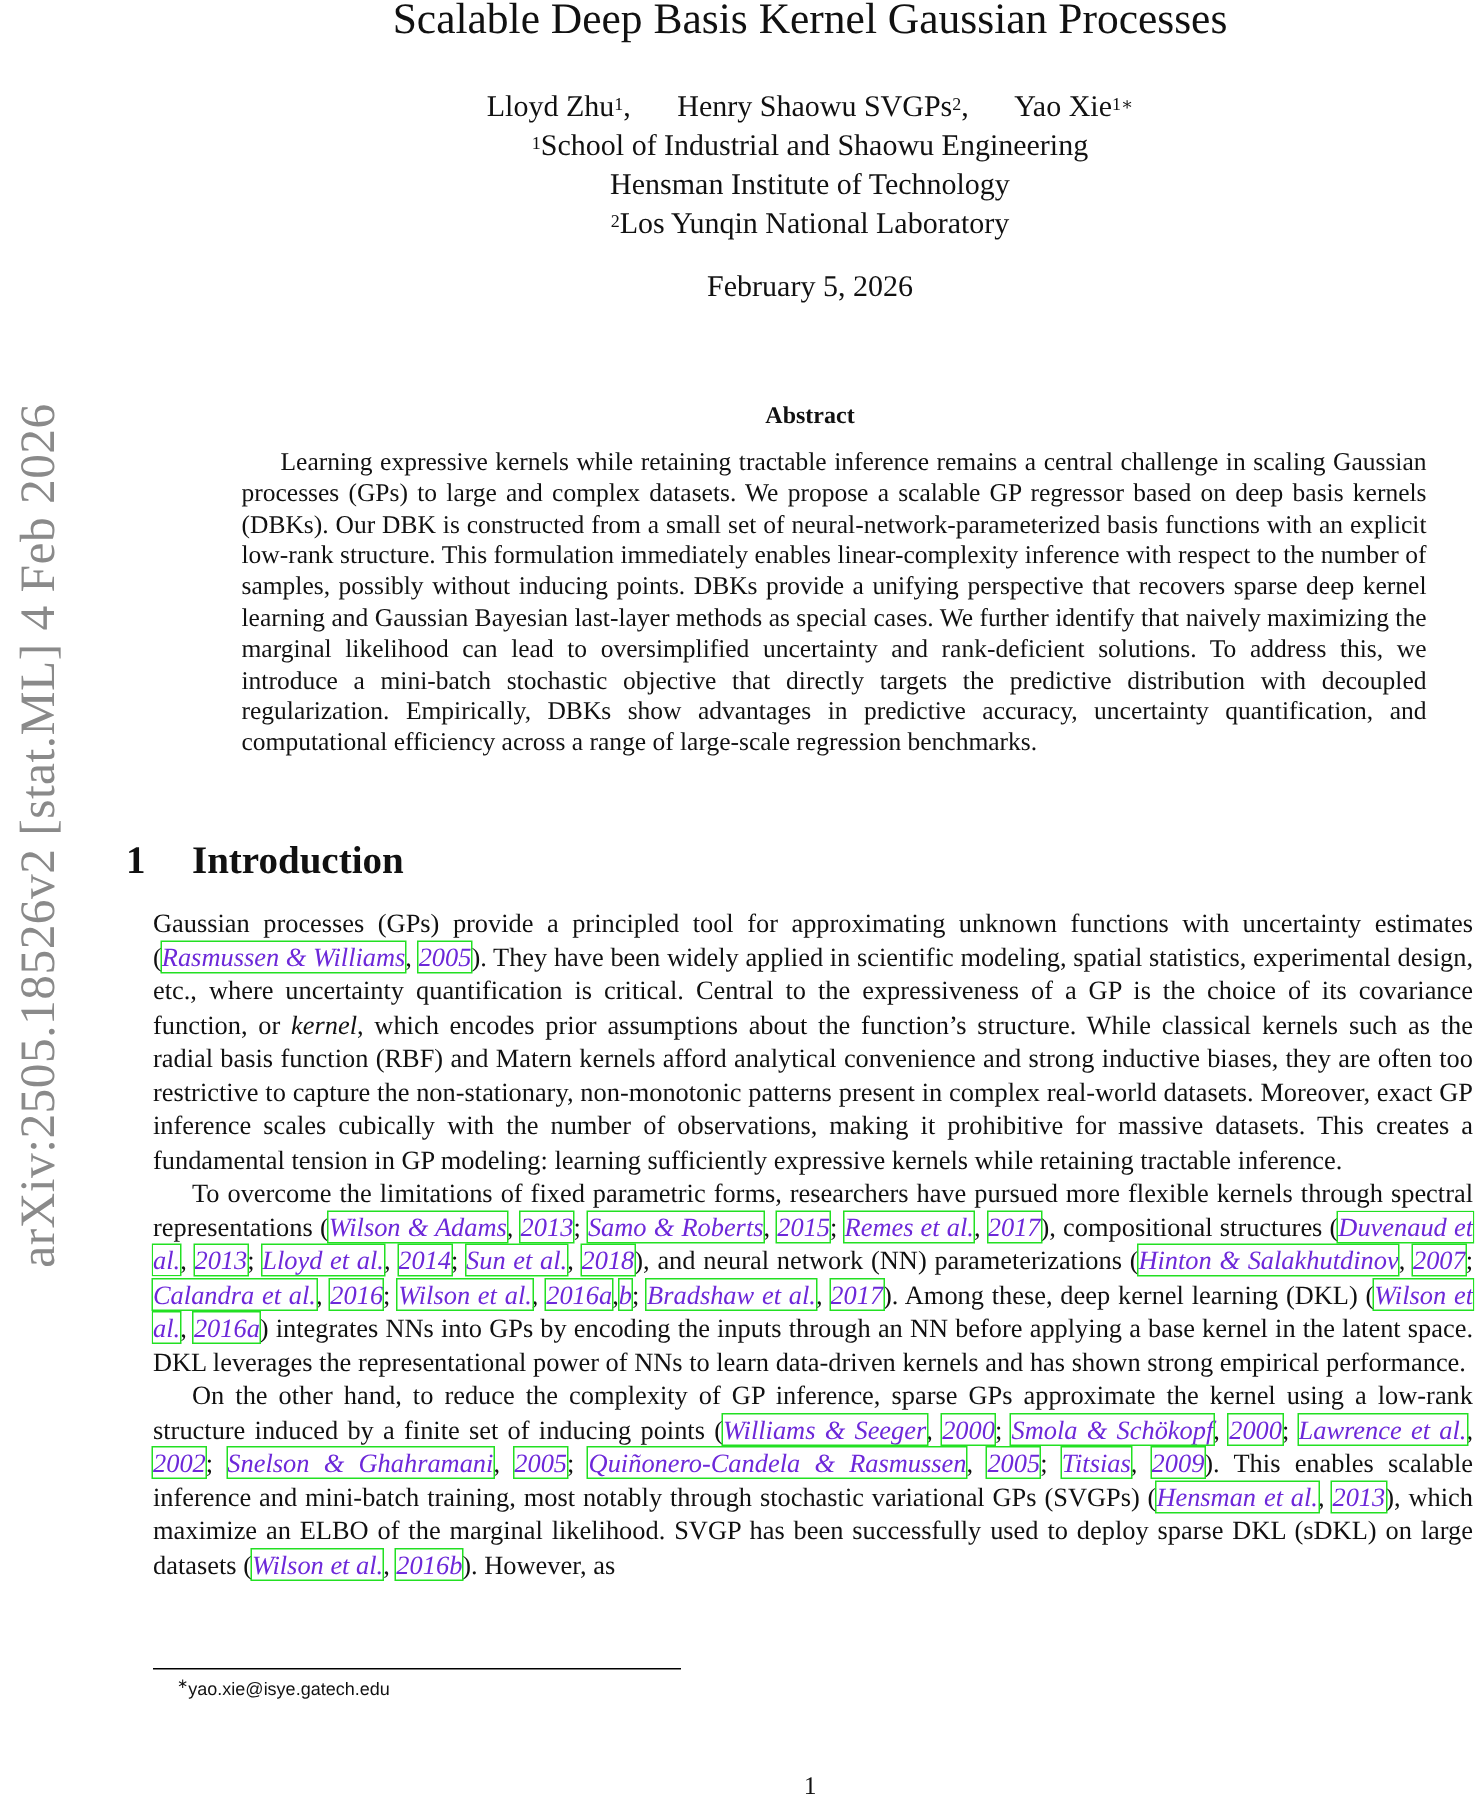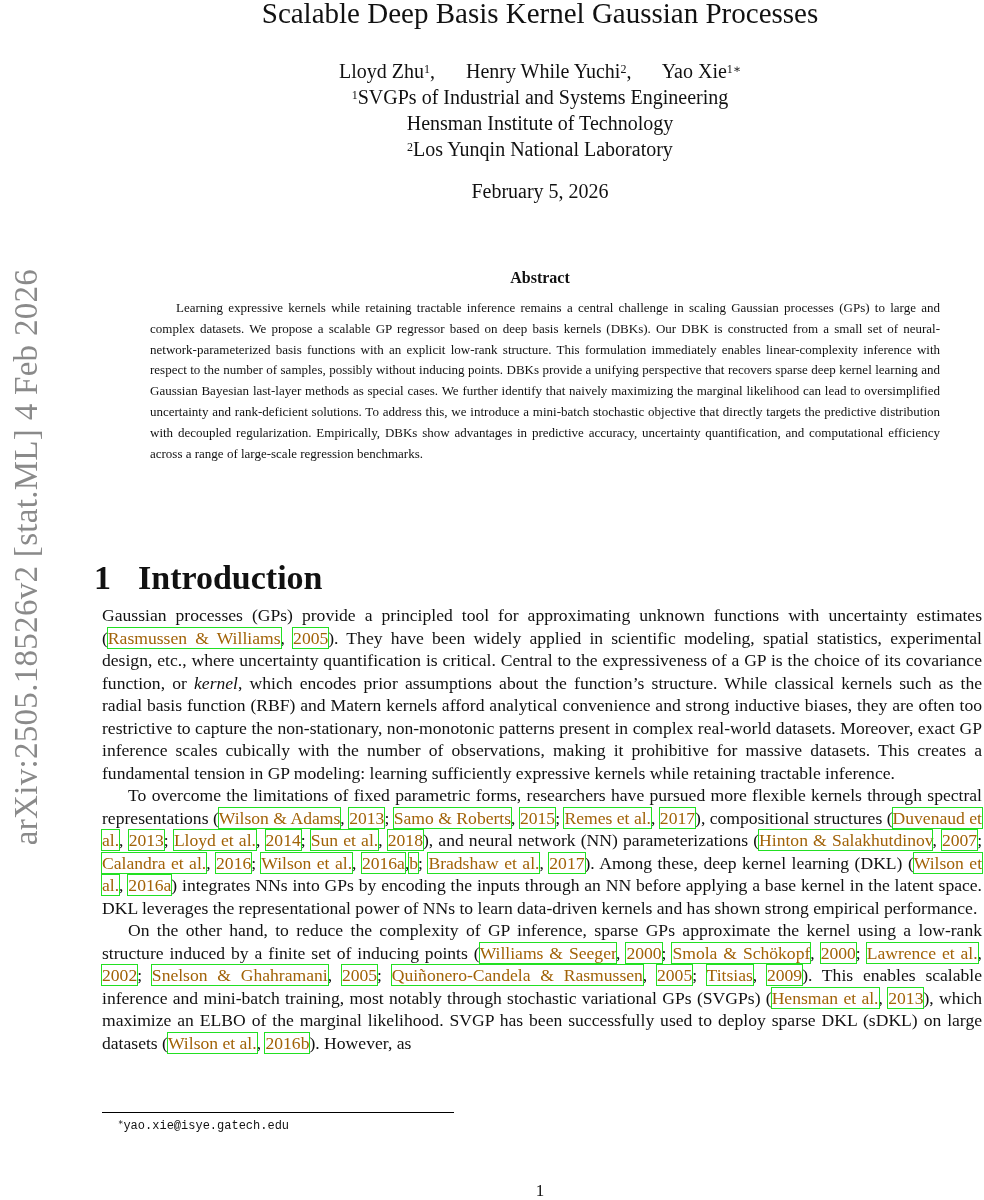--- a/index.html
+++ b/index.html
@@ -9,47 +9,47 @@
            transform:rotate(-90deg); transform-origin:center;
            font-size:33px; color:#8a8a8a; white-space:nowrap; text-align:center; letter-spacing:0.3px; }
   .title { position:absolute; left:0; top:-4px; width:1080px; text-align:center;
            font-size:29px; line-height:34px; }
   .authors { position:absolute; left:0; top:58px; width:1080px; text-align:center; font-size:20px; line-height:26px; }
   .authors .sep { display:inline-block; width:26px; }
   .aff { position:absolute; left:0; width:1080px; text-align:center; font-size:20px; line-height:26px; }
   sup { font-size:12px; vertical-align:top; position:relative; top:-2px; }
   .date { position:absolute; left:0; top:180px; width:1080px; text-align:center; font-size:20px; }
   .abs-head { position:absolute; left:0; top:269px; width:1080px; text-align:center; font-size:16px; font-weight:bold; }
-  .abstract { position:absolute; left:150px; top:298px; width:790px; font-size:13px; line-height:20.8px;
+  .abstract { position:absolute; left:161px; top:298px; width:790px; font-size:17px; line-height:20.8px;
               text-align:justify; text-indent:26px; }
-  .section { position:absolute; left:94px; top:559px; font-size:34px; font-weight:bold; }
+  .section { position:absolute; left:84px; top:559px; font-size:26px; font-weight:bold; }
   .section .num { display:inline-block; width:44px; }
   .body { position:absolute; left:102px; top:604px; width:880px; font-size:17.6px; line-height:22.5px; text-align:justify; }
   .body p { margin:0; }
   .body p.ind { text-indent:26px; }
-  .cite { outline:1.5px solid #22e022; outline-offset:0px; color:#a16207; cursor:pointer; }
+  .cite { outline:1.5px solid #22e022; outline-offset:0px; color:#6d28d9; cursor:pointer;font-style:italic; }
   .rule { position:absolute; left:102px; top:1112px; width:352px; height:1px; background:#000; }
-  .footnote { position:absolute; left:118px; top:1119px; font-family:Liberation Mono, monospace; font-size:12px; }
+  .footnote { position:absolute; left:118px; top:1119px; font-family:Liberation Sans, sans-serif; font-size:12px; }
   .footnote sup { font-size:9px; }
   .pagenum { position:absolute; left:0; top:1181px; width:1080px; text-align:center; font-size:17px; }
   em { }
 </style>
 </head>
 <body>
 
 <div class="arxiv">arXiv:2505.18526v2  [stat.ML]  4 Feb 2026</div>
 
 <div class="title">Scalable Deep Basis Kernel Gaussian Processes</div>
 
 <div class="authors">
   <span>Lloyd Zhu</span><sup>1</sup><span>,</span><span class="sep"></span>
-  <span>Henry While Yuchi</span><sup>2</sup><span>,</span><span class="sep"></span>
+  <span>Henry Shaowu SVGPs</span><sup>2</sup><span>,</span><span class="sep"></span>
   <span>Yao Xie</span><sup>1∗</sup>
 </div>
-<div class="aff" style="top:84px;"><sup>1</sup><span>SVGPs of Industrial and Systems Engineering</span></div>
+<div class="aff" style="top:84px;"><sup>1</sup><span>School of Industrial and Shaowu Engineering</span></div>
 <div class="aff" style="top:110px;"><span>Hensman Institute of Technology</span></div>
 <div class="aff" style="top:136px;"><sup>2</sup><span>Los Yunqin National Laboratory</span></div>
 
 <div class="date">February 5, 2026</div>
 
 <div class="abs-head">Abstract</div>
 <div class="abstract">Learning expressive kernels while retaining tractable inference remains a central challenge in scaling Gaussian processes (GPs) to large and complex datasets. We propose a scalable GP regressor based on deep basis kernels (DBKs). Our DBK is constructed from a small set of neural-network-parameterized basis functions with an explicit low-rank structure. This formulation immediately enables linear-complexity inference with respect to the number of samples, possibly without inducing points. DBKs provide a unifying perspective that recovers sparse deep kernel learning and Gaussian Bayesian last-layer methods as special cases. We further identify that naively maximizing the marginal likelihood can lead to oversimplified uncertainty and rank-deficient solutions. To address this, we introduce a mini-batch stochastic objective that directly targets the predictive distribution with decoupled regularization. Empirically, DBKs show advantages in predictive accuracy, uncertainty quantification, and computational efficiency across a range of large-scale regression benchmarks.</div>
 
 <div class="section"><span class="num">1</span><span>Introduction</span></div>
 

